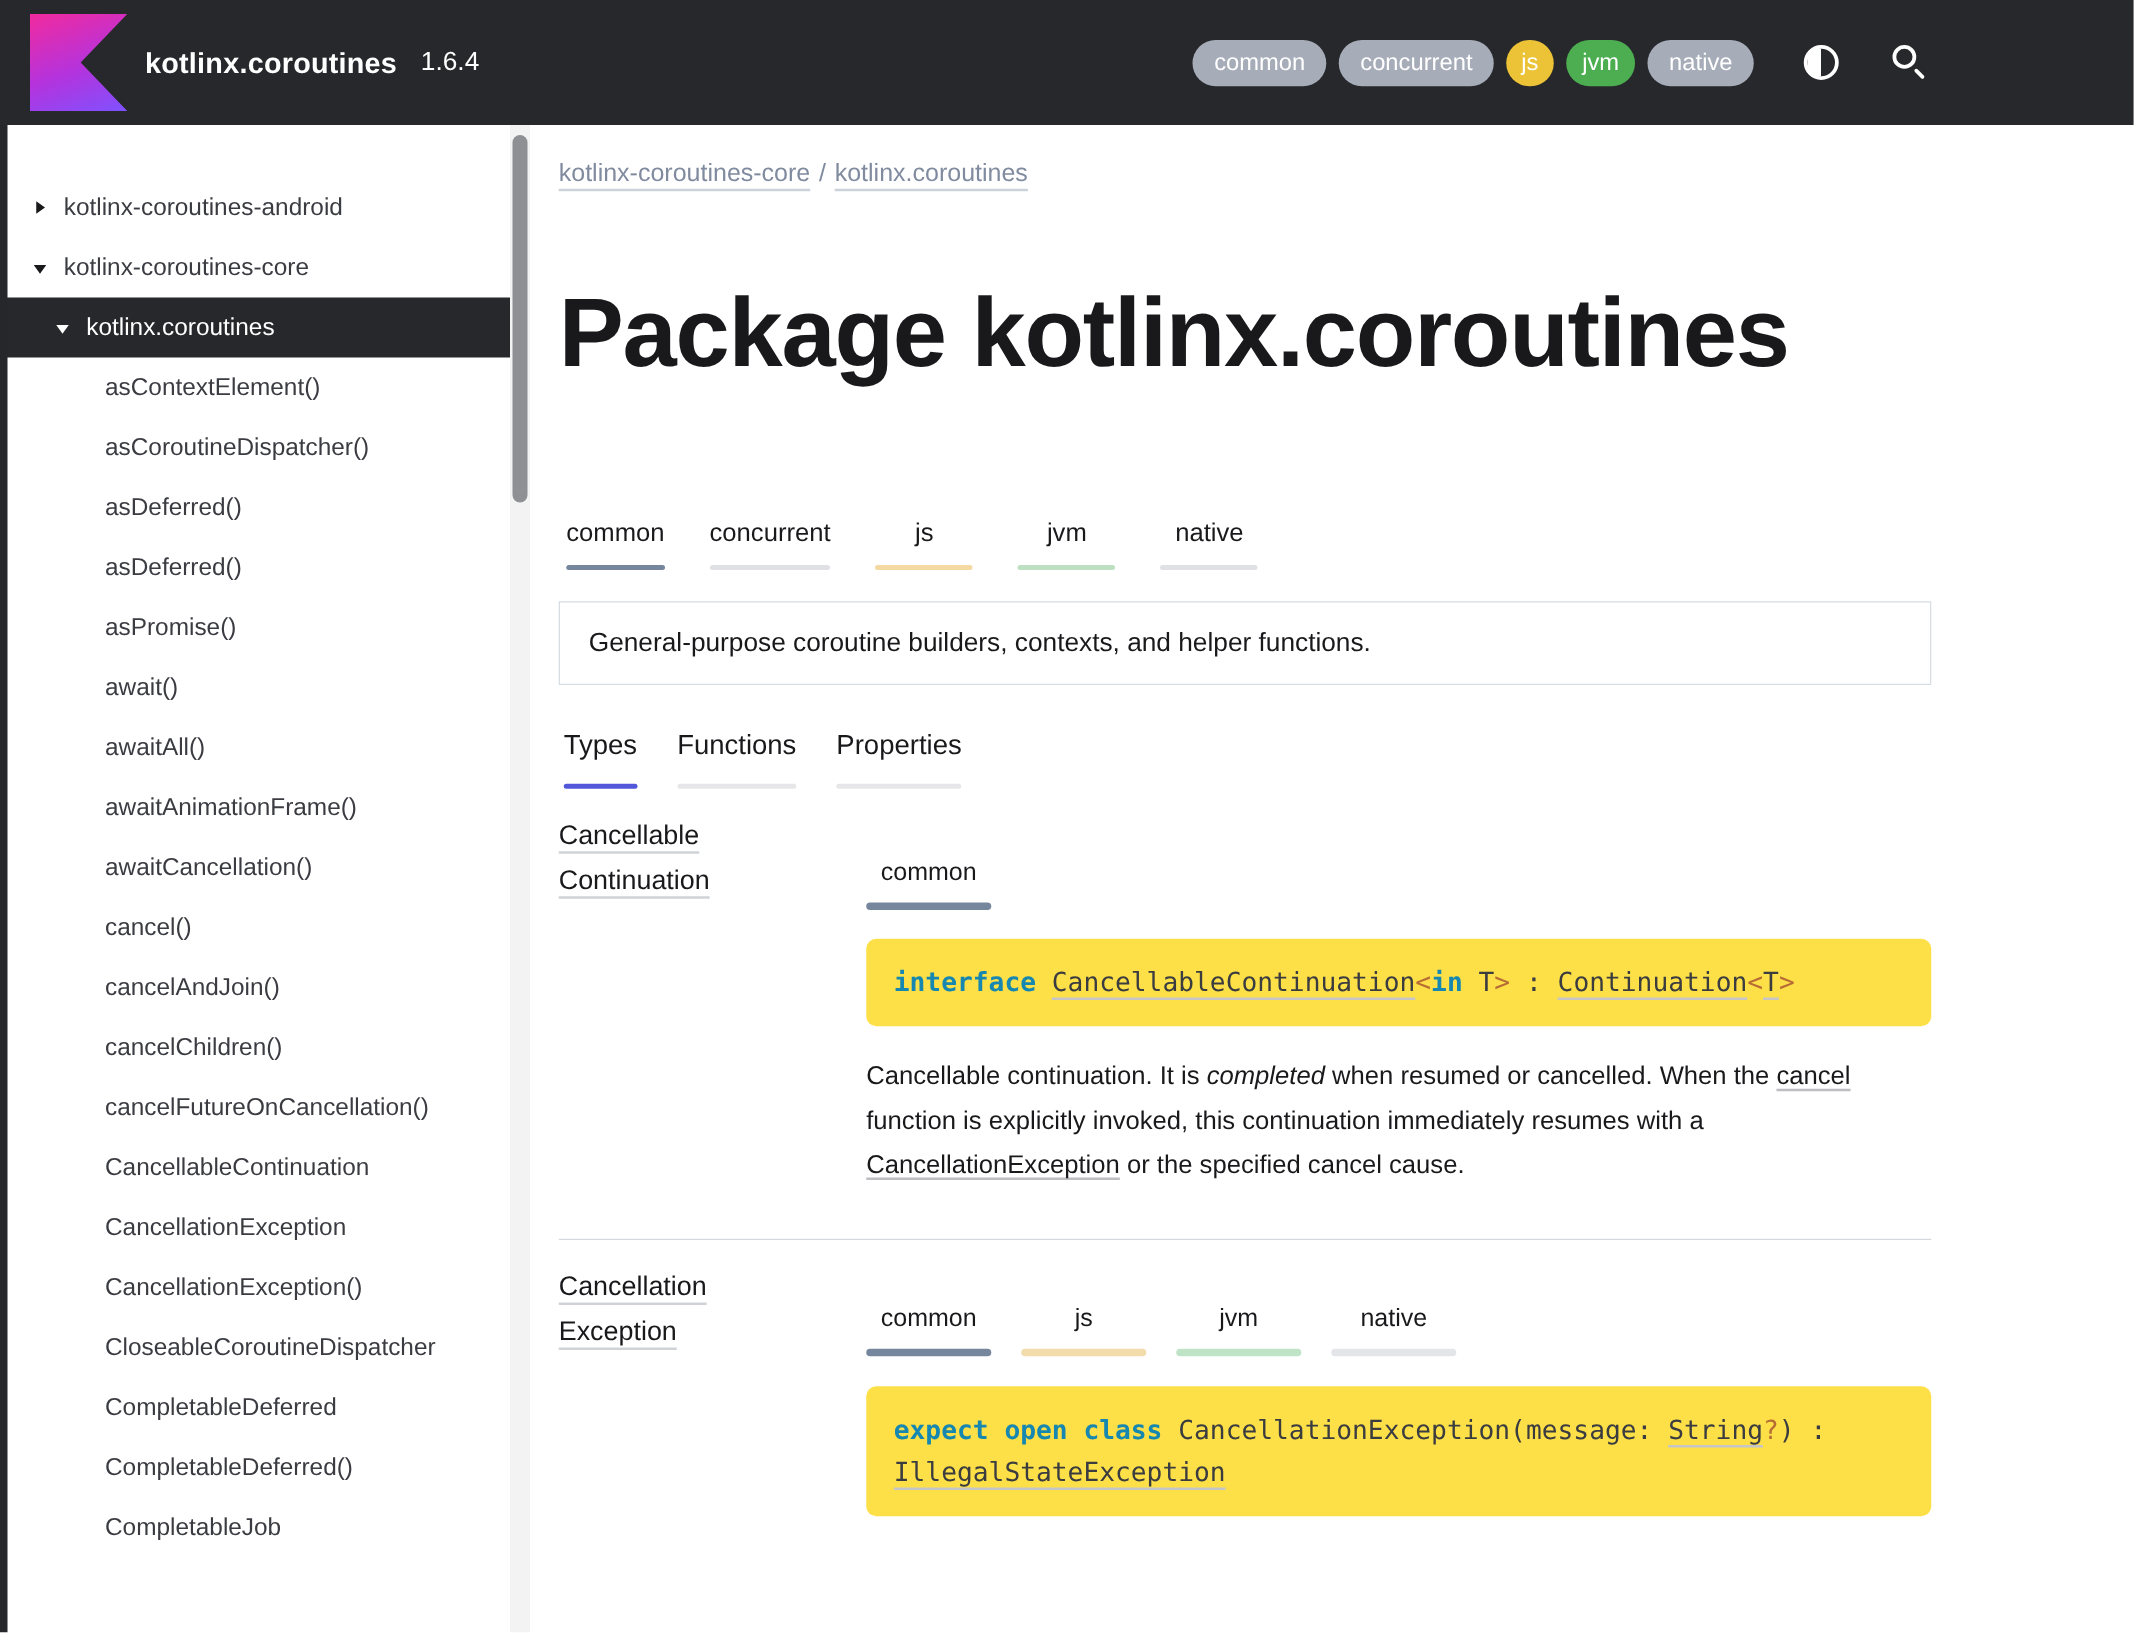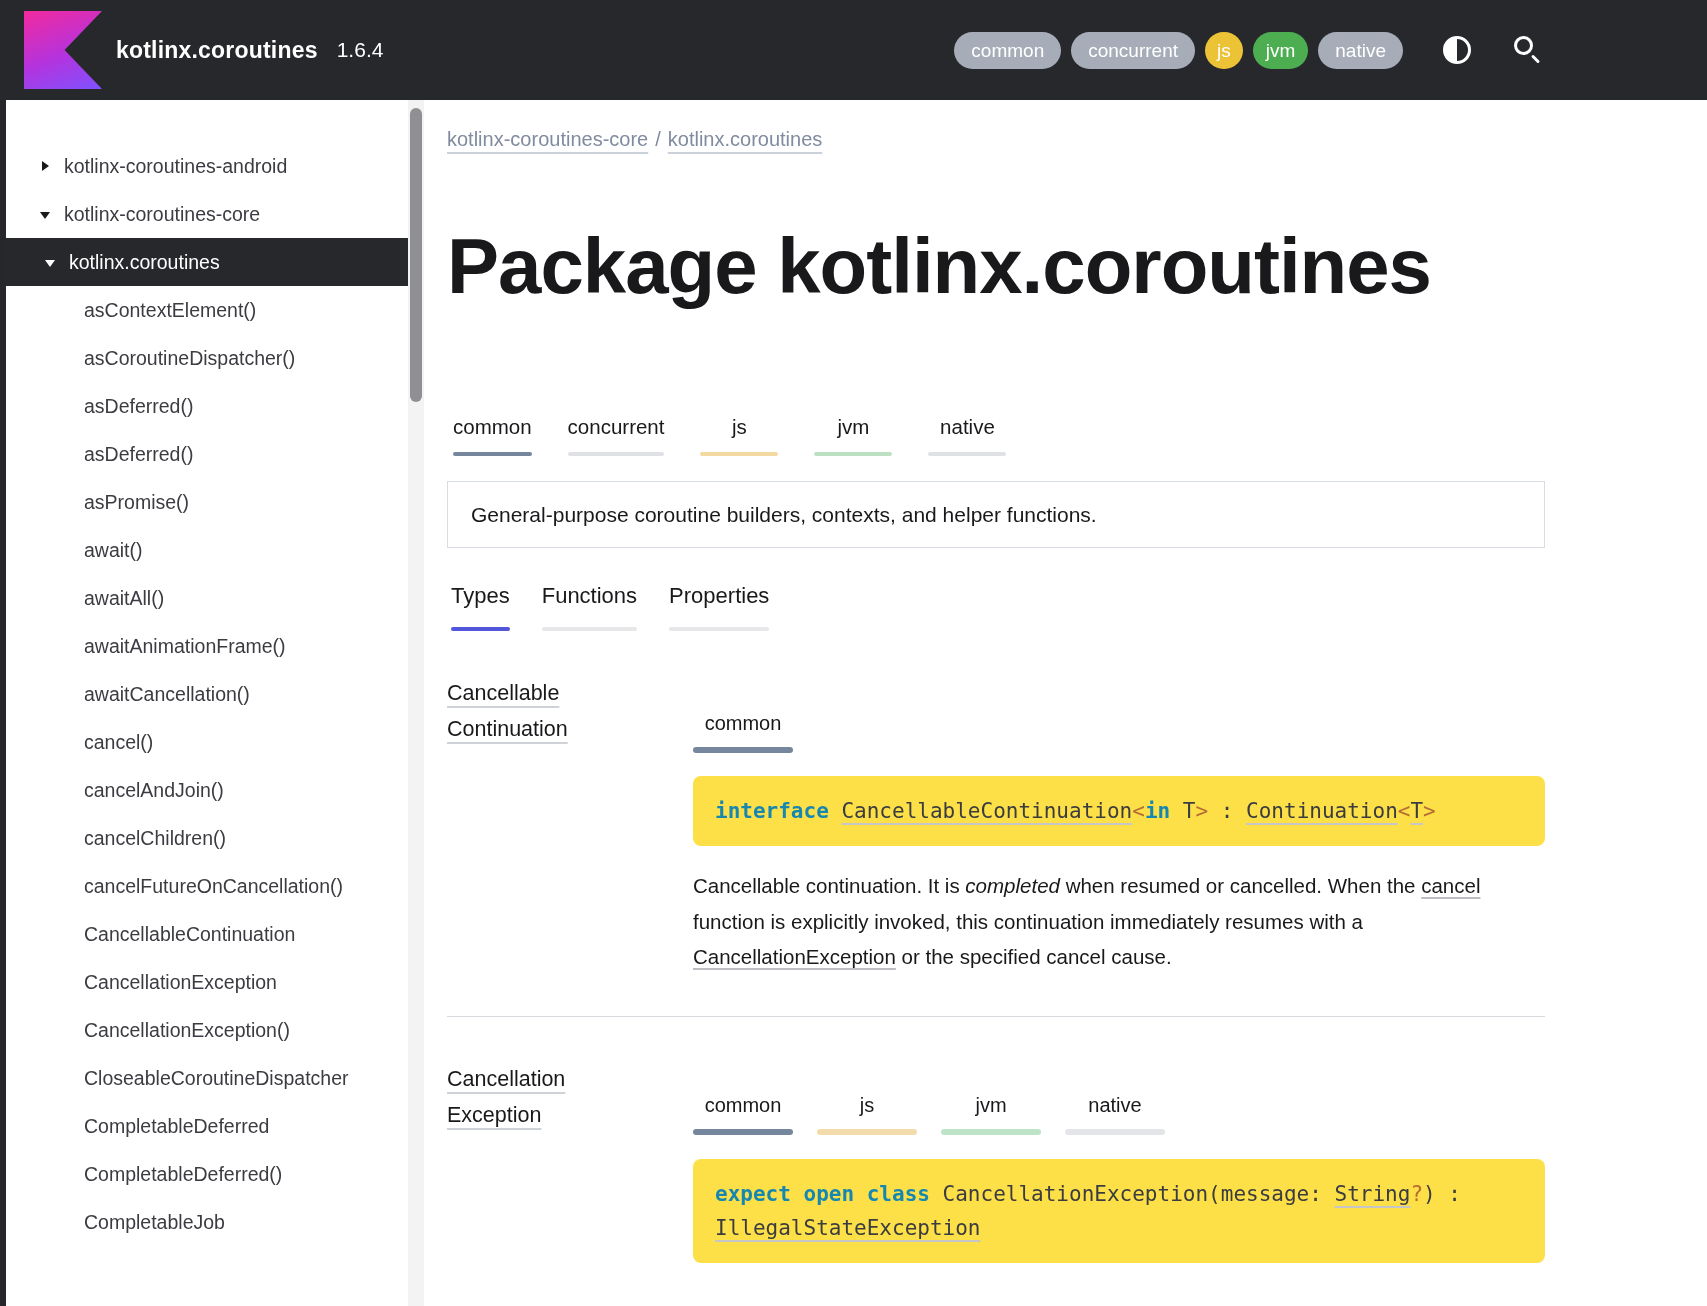--- a/index.html
+++ b/index.html
@@ -31,21 +31,21 @@
 
   
   .page { display:flex; height:1206px; }
 
   
   .sidebar { width:424px; flex:0 0 auto; position:relative; background:#fff; }
   .edge-strip { position:absolute; left:0; top:0; width:6px; height:100%; background:#26272b; }
   .tree { padding-top:42px; }
   .trow { height:48px; display:flex; align-items:center; font-size:19.5px; color:#3b3c42;
     cursor:pointer; white-space:nowrap; }
-  .trow.lvl0 { padding-left:40px; }
+  .trow.lvl0 { padding-left:27px; }
   .trow.lvl1 { padding-left:45px; }
   .trow.lvl2 { padding-left:84px; }
   .trow.selected { background:#27282c; color:#fff; }
   .arr { width:11px; height:11px; margin-right:13px; flex:0 0 auto; position:relative; }
   .arr.right::before { content:""; position:absolute; left:2px; top:0;
     border-left:7px solid #19191c; border-top:5.5px solid transparent; border-bottom:5.5px solid transparent; }
   .arr.down::before { content:""; position:absolute; left:0; top:3px;
     border-top:7px solid #19191c; border-left:5.5px solid transparent; border-right:5.5px solid transparent; }
   .trow.selected .arr.down::before { border-top-color:#fff; }
   .sb-scroll { position:absolute; right:0; top:0; width:16px; height:100%; background:#f3f3f4; }
@@ -70,22 +70,22 @@
   .strip.indigo { background:#5157d8; }
   .strip.lightgray { background:#e7e7ea; }
 
   .desc-box { margin-top:25px; width:1098px; height:67px; border:1px solid #d8dce3;
     display:flex; align-items:center; padding-left:23px; font-size:21px; }
 
   .stabs-row { display:flex; margin-top:32px; }
   .stab { padding:2px 4px 0; margin-right:24px; text-align:center; font-size:22px; line-height:28px; cursor:pointer; }
   .stab .strip { height:4px; border-radius:2px; margin-top:17px; }
 
-  .section { display:flex; margin-top:44px; }
-  .section.second { margin-top:44px; }
+  .section { display:flex; margin-top:19px; }
+  .section.second { margin-top:19px; }
   .sec-left { width:246px; flex:0 0 auto; }
   .sec-left a { font-size:21.5px; line-height:36px; color:#19191c; text-decoration:underline;
     text-decoration-color:#cfd3d8; text-underline-offset:6px; cursor:pointer; display:inline-block; }
   .sec-left .nm { display:block; }
   .sec-right { flex:1; }
   .bucket-row { display:flex; margin-top:36px; }
   .section.second .bucket-row { margin-top:32px; }
   .btab { width:100px; margin-right:24px; text-align:center; font-size:20px; line-height:24px; cursor:pointer; }
   .btab .bstrip { height:6px; border-radius:3px; margin-top:12px; }
   .bstrip.selected { background:#76879d; }

